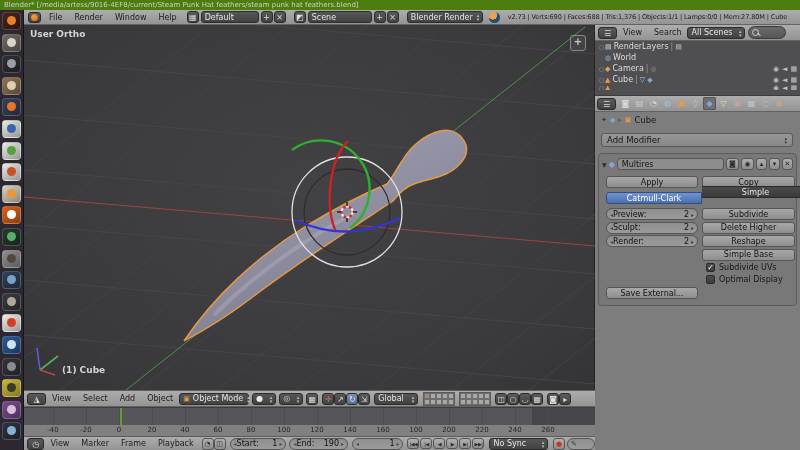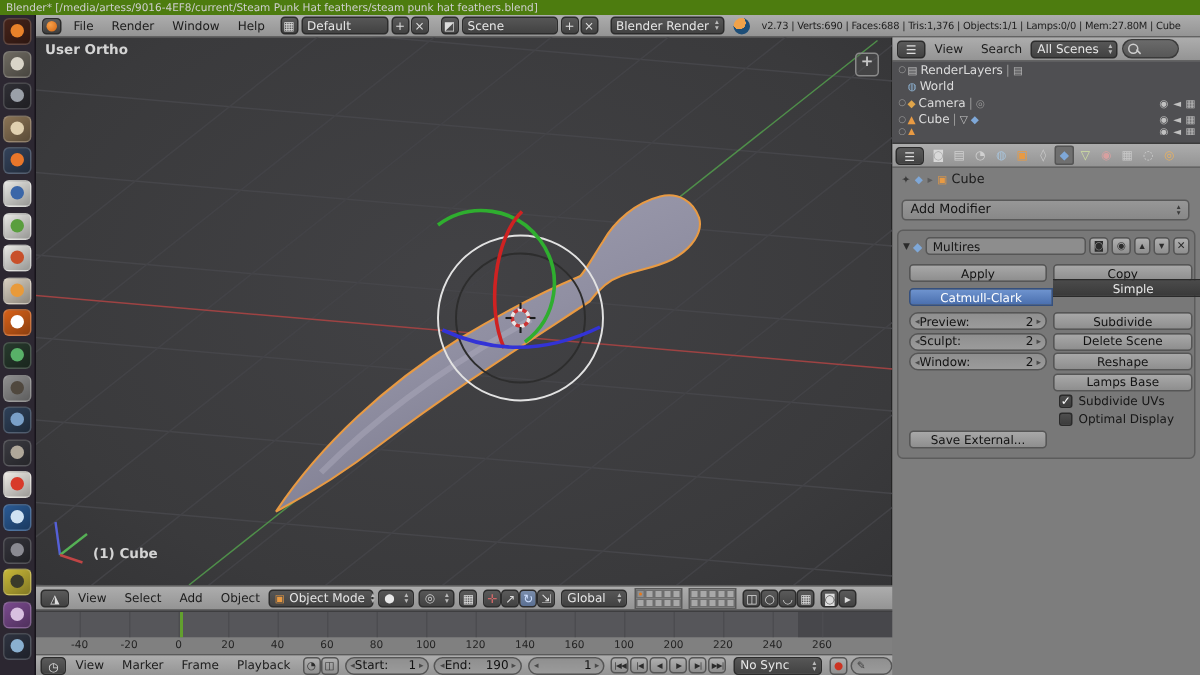--- a/index.html
+++ b/index.html
@@ -564,30 +564,30 @@
             <span class="ar">▸</span>
           </div>
           <div class="nfield mrow" style="left: 7px; top: 67.5px; width: 92px;">
             <span class="ar">◂</span>
             <span class="lab">Sculpt:</span>
             <span class="val">2</span>
             <span class="ar">▸</span>
           </div>
           <div class="nfield mrow" style="left: 7px; top: 81px; width: 92px;">
             <span class="ar">◂</span>
-            <span class="lab">Window:</span>
+            <span class="lab">Render:</span>
             <span class="val">2</span>
             <span class="ar">▸</span>
           </div>
         </div>
       <div id="actions">
           <div class="btn mrow" style="left: 103px; top: 54px; width: 93px;">Subdivide</div>
-          <div class="btn mrow" style="left: 103px; top: 67.5px; width: 93px;">Delete Scene</div>
+          <div class="btn mrow" style="left: 103px; top: 67.5px; width: 93px;">Delete Higher</div>
           <div class="btn mrow" style="left: 103px; top: 81px; width: 93px;">Reshape</div>
-          <div class="btn mrow" style="left: 103px; top: 94.5px; width: 93px;">Lamps Base</div>
+          <div class="btn mrow" style="left: 103px; top: 94.5px; width: 93px;">Simple Base</div>
         </div>
       <div id="cboxes">
           <div class="cbrow" style="left: 107px; top: 108px;">
             <span class="cbox">✓</span>
             <span>Subdivide UVs</span>
           </div>
           <div class="cbrow" style="left: 107px; top: 120.5px;">
             <span class="cbox"></span>
             <span>Optimal Display</span>
           </div>

